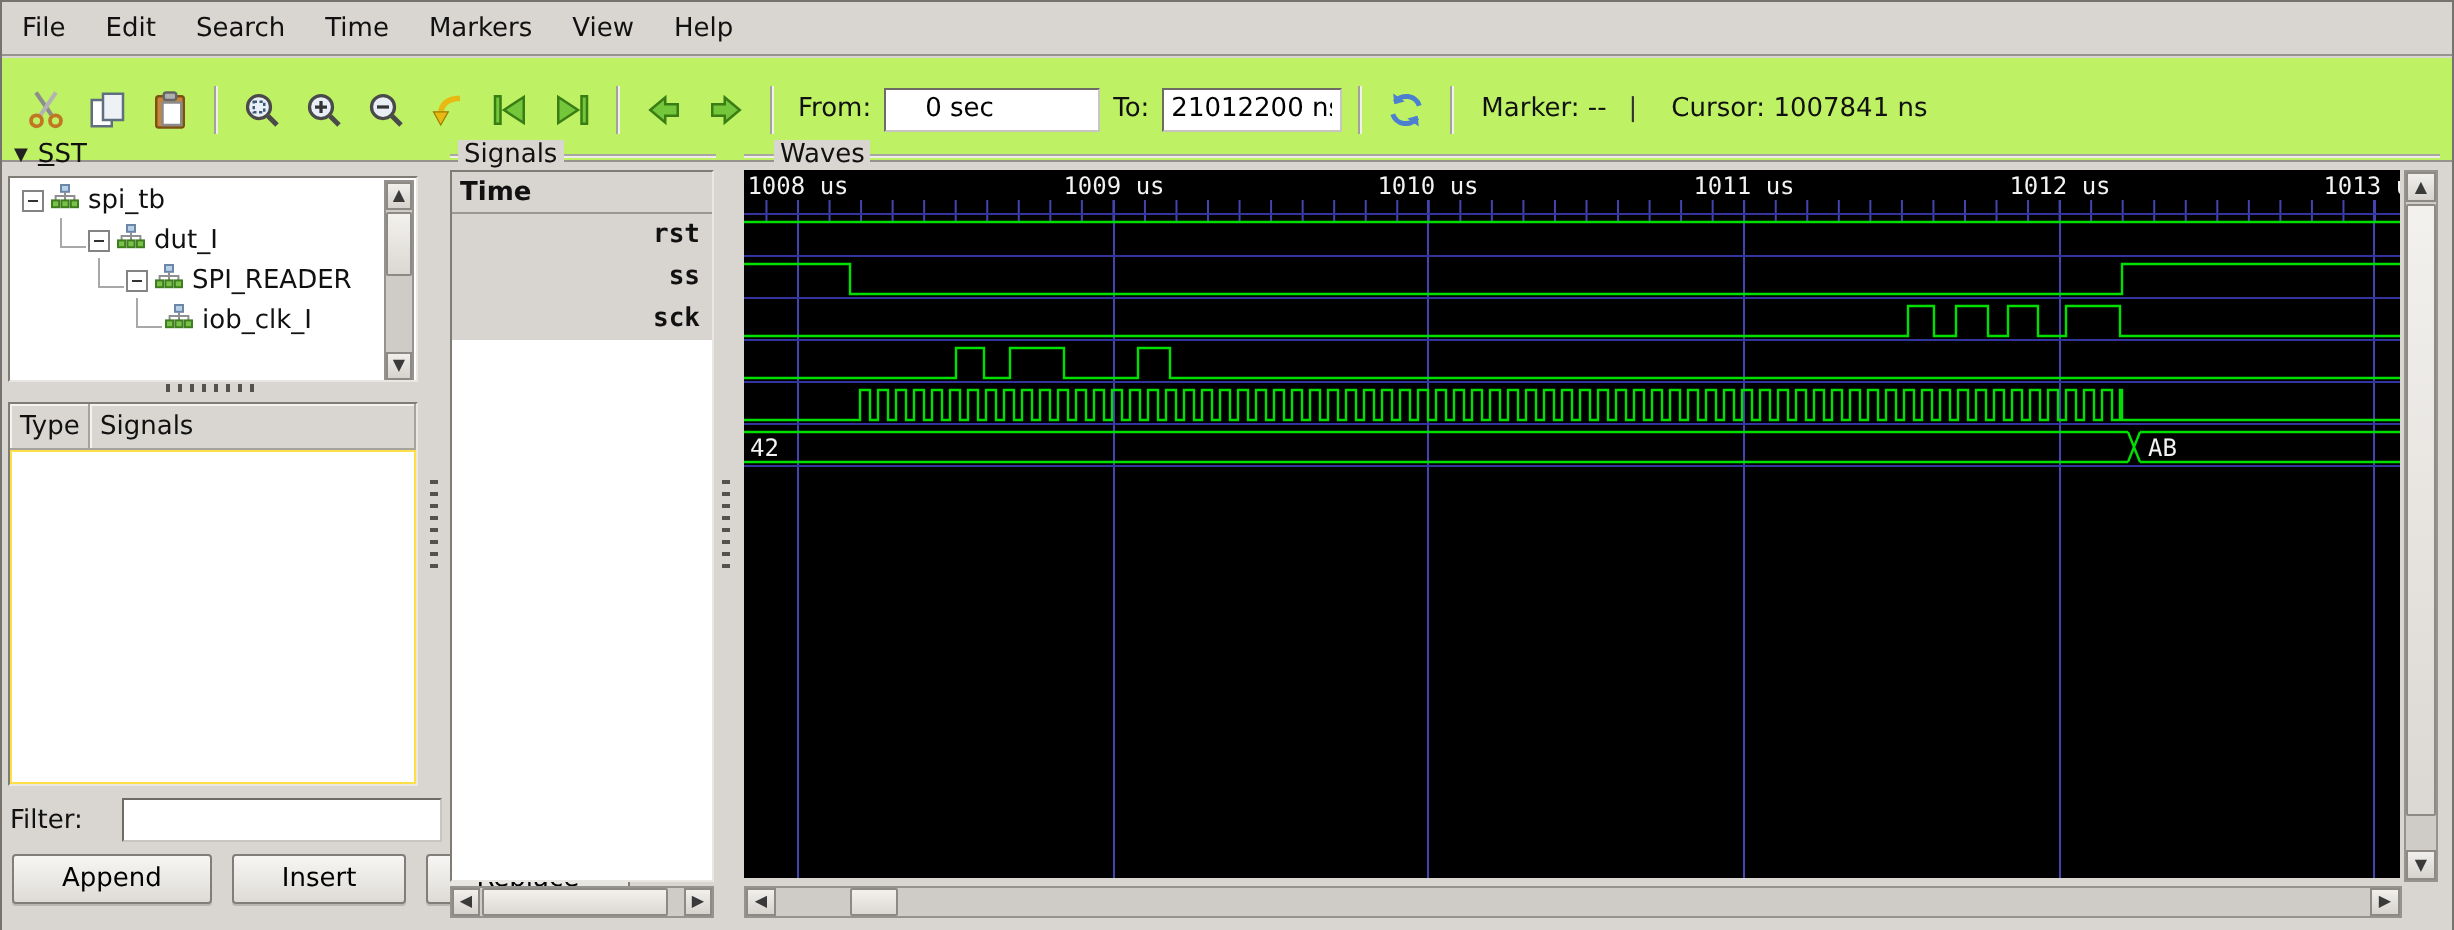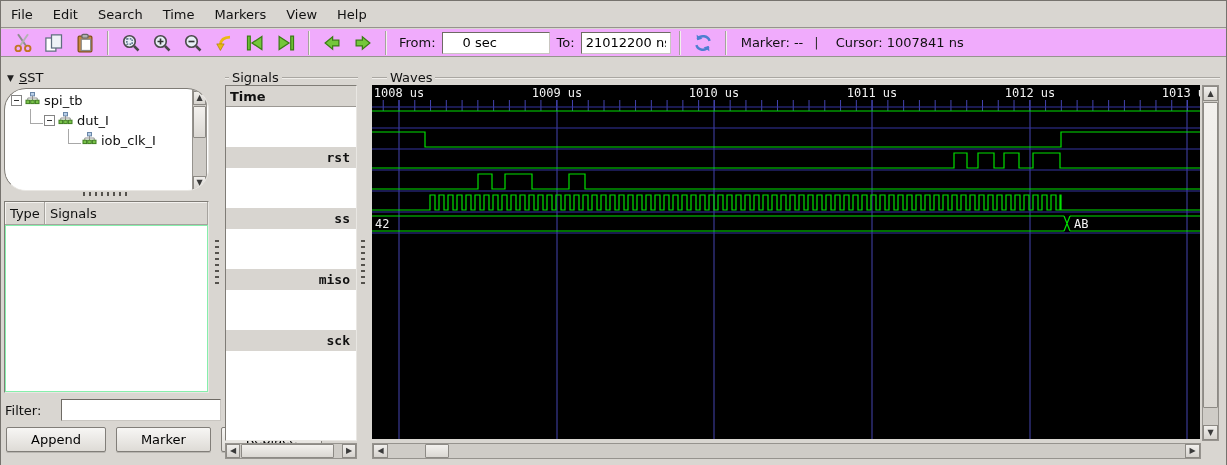--- a/index.html
+++ b/index.html
@@ -2,41 +2,41 @@
 <html><head>
 <meta charset="utf-8">
 <style>
   html,body{margin:0;padding:0;}
   body{width:1227px;height:465px;overflow:hidden;font-family:"DejaVu Sans","Liberation Sans",sans-serif;font-size:13px;color:#111;background:#d9d6d1;}
   .window{position:absolute;inset:0;border:1px solid #76736e;box-sizing:border-box;background:#d9d6d1;}
 
   
   .menubar{position:absolute;left:0;top:0;width:100%;height:27px;background:#d9d6d1;border-bottom:1px solid #96938e;display:flex;align-items:center;box-sizing:border-box;}
   .menu-item{padding:4px 10px;cursor:default;}
-  .toolbar{position:absolute;left:0;top:28px;width:100%;height:28px;background:#f0abfc;border-bottom:1px solid #96938e;display:flex;align-items:center;box-sizing:border-box;padding-left:8px;gap:3px;}
+  .toolbar{position:absolute;left:0;top:28px;width:100%;height:52px;background:#bef264;border-bottom:1px solid #96938e;display:flex;align-items:center;box-sizing:border-box;padding-left:8px;gap:3px;}
   .tb-btn{width:26px;height:26px;display:flex;align-items:center;justify-content:center;border:1px solid transparent;border-radius:2px;}
   .tb-sep{width:1px;height:24px;background:#a5a29c;border-right:1px solid #f2f0ec;margin:0 5px;}
   .tb-label{margin:0 3px 0 4px;}
   .entry{background:#fff;border:1px solid;border-color:#6e6a64 #c9c6c1 #c9c6c1 #6e6a64;height:20px;font:13px "DejaVu Sans",sans-serif;padding:0 4px;}
   #from-entry{width:82px;padding-left:20px;} #to-entry{width:80px;}
   .tb-status{margin-left:6px;white-space:nowrap;}
   .tb-div{margin:0 8px;color:#333;}
 
   
   .main{position:absolute;left:0;top:68px;width:100%;height:390px;}
   .pane-handle{position:absolute;top:0;height:388px;width:12px;display:flex;align-items:center;justify-content:center;}
   .grip-v{width:4px;height:46px;background-image:repeating-linear-gradient(#55524d 0 2px,transparent 2px 6px);}
   .grip-h{height:4px;width:46px;background-image:repeating-linear-gradient(90deg,#55524d 0 2px,transparent 2px 6px);}
 
   
   .sst-header{position:absolute;left:6px;top:1px;display:flex;align-items:center;gap:5px;}
   .sst-header .tri{font-size:9px;color:#222;}
   .sst-header .lbl .u{text-decoration:underline;}
   .sunken{background:#fff;border:1px solid;border-color:#7f7c76 #e9e7e3 #e9e7e3 #7f7c76;box-sizing:border-box;}
-  .tree-box{position:absolute;left:3px;top:19px;width:205px;height:103px;overflow:hidden;border-radius:22px;}
+  .tree-box{position:absolute;left:3px;top:19px;width:205px;height:103px;overflow:hidden;}
   .tree-rows{position:absolute;left:1px;top:1px;right:17px;bottom:1px;background:#fff;}
   .tree-row{height:20px;display:flex;align-items:center;white-space:nowrap;}
   .expander{width:11px;height:11px;box-sizing:border-box;border:1px solid #848484;background:#fff;position:relative;flex:0 0 auto;margin-right:3px;}
   .expander::after{content:"";position:absolute;left:2px;right:2px;top:4px;height:1px;background:#333;}
   .conn{display:inline-block;width:12px;height:14px;margin:-8px 1px 0 0;border-left:1px solid #a8a8a8;border-bottom:1px solid #a8a8a8;flex:0 0 auto;}
   .node-icon{margin-right:4px;flex:0 0 auto;}
   
   .sb{position:absolute;background:#cfccc7;border:1px solid #96938e;box-sizing:border-box;}
   .sb-btn{position:absolute;background:linear-gradient(#f1efec,#d6d3ce);border:1px solid #8d8a85;box-sizing:border-box;color:#3a3a3a;display:flex;align-items:center;justify-content:center;font-size:8px;line-height:1;}
   .sb-thumb{position:absolute;background:linear-gradient(#f3f1ee,#dbd8d3);border:1px solid #8d8a85;box-sizing:border-box;border-radius:1px;}
@@ -50,21 +50,21 @@
   .btn-row{position:absolute;left:5px;top:358px;display:flex;gap:10px;}
   .gtk-btn{background:linear-gradient(#f7f6f4,#dedbd6);border:1px solid #817e79;box-shadow:0 1px 0 #b9b6b1;border-radius:2px;padding:4px 24px;font:13px "DejaVu Sans",sans-serif;}
 
   
   .frame-label{position:absolute;top:1px;background:#d9d6d1;padding:0 3px;z-index:2;}
   .frame-line{position:absolute;top:8px;height:0;border-top:1px solid #aaa7a2;box-shadow:0 1px 0 #f0eeea;}
 
   
   .sig-list{position:absolute;left:224px;top:16px;width:132px;height:356px;background:#fff;border:1px solid;border-color:#7f7c76 #e9e7e3 #e9e7e3 #7f7c76;box-sizing:border-box;overflow:hidden;}
   .sig-head{height:21px;background:#d8d5d0;border-bottom:1px solid #9b9893;display:flex;align-items:center;padding-left:4px;font-weight:bold;box-sizing:border-box;}
-  .sig-row{height:21px;background:#d8d5d0;font-family:"DejaVu Sans Mono","Liberation Mono",monospace;font-weight:bold;font-size:13px;display:flex;align-items:center;justify-content:flex-end;padding-right:6px;box-sizing:border-box;margin-top:40px;}
+  .sig-row{height:21px;background:#d8d5d0;font-family:"DejaVu Sans Mono","Liberation Mono",monospace;font-weight:bold;font-size:13px;display:flex;align-items:center;justify-content:flex-end;padding-right:6px;box-sizing:border-box;}
   .sig-row.selected{background:#3d6ab5;color:#fff;justify-content:flex-start;padding-left:3px;}
 
   
   .waves-svg{position:absolute;left:371px;top:16px;}
   .hsb-signals{left:224px;top:374px;width:132px;height:16px;}
   .hsb-waves{left:371px;top:374px;width:829px;height:16px;}
   .vsb-waves{left:1201px;top:16px;width:17px;height:356px;}
   .bottom-strip{position:absolute;left:0;top:458px;width:100%;height:7px;background:#d9d6d1;}
   svg text{font-family:"DejaVu Sans Mono","Liberation Mono",monospace;}
 </style>
@@ -202,20 +202,32 @@
             <span class="expander"></span>
             <span class="node-icon"><svg width="15" height="13" viewBox="0 0 15 13">
                 <rect x="5.5" y="0.5" width="4" height="3.4" fill="#b9cfe8" stroke="#6a87a8"></rect>
                 <path d="M7.5 4 V6 M2.8 8 V6 H12.2 V8 M7.5 6 V8" stroke="#909090" fill="none"></path>
                 <rect x="1" y="8.2" width="3.6" height="3.4" fill="#79c24a" stroke="#3f7d1f"></rect>
                 <rect x="5.7" y="8.2" width="3.6" height="3.4" fill="#79c24a" stroke="#3f7d1f"></rect>
                 <rect x="10.4" y="8.2" width="3.6" height="3.4" fill="#79c24a" stroke="#3f7d1f"></rect>
               </svg></span>
             <span>dut_I</span>
           </div>
+          <div class="tree-row" style="padding-left: 43px;">
+            <span class="conn"></span>
+            <span class="expander"></span>
+            <span class="node-icon"><svg width="15" height="13" viewBox="0 0 15 13">
+                <rect x="5.5" y="0.5" width="4" height="3.4" fill="#b9cfe8" stroke="#6a87a8"></rect>
+                <path d="M7.5 4 V6 M2.8 8 V6 H12.2 V8 M7.5 6 V8" stroke="#909090" fill="none"></path>
+                <rect x="1" y="8.2" width="3.6" height="3.4" fill="#79c24a" stroke="#3f7d1f"></rect>
+                <rect x="5.7" y="8.2" width="3.6" height="3.4" fill="#79c24a" stroke="#3f7d1f"></rect>
+                <rect x="10.4" y="8.2" width="3.6" height="3.4" fill="#79c24a" stroke="#3f7d1f"></rect>
+              </svg></span>
+            <span>SPI_READER</span>
+          </div>
           <div class="tree-row" style="padding-left: 62px; align-items: center;">
             <span class="conn"></span>
             <span class="node-icon"><svg width="15" height="13" viewBox="0 0 15 13">
                 <rect x="5.5" y="0.5" width="4" height="3.4" fill="#b9cfe8" stroke="#6a87a8"></rect>
                 <path d="M7.5 4 V6 M2.8 8 V6 H12.2 V8 M7.5 6 V8" stroke="#909090" fill="none"></path>
                 <rect x="1" y="8.2" width="3.6" height="3.4" fill="#79c24a" stroke="#3f7d1f"></rect>
                 <rect x="5.7" y="8.2" width="3.6" height="3.4" fill="#79c24a" stroke="#3f7d1f"></rect>
                 <rect x="10.4" y="8.2" width="3.6" height="3.4" fill="#79c24a" stroke="#3f7d1f"></rect>
               </svg></span>
             <span>iob_clk_I</span>
@@ -224,52 +236,51 @@
       <div class="sb" style="right:1px;top:1px;width:15px;height:101px;">
         <div class="sb-btn" style="left:0;top:0;width:13px;height:14px;">▲</div>
         <div class="sb-thumb" style="left:0;top:15px;width:13px;height:32px;"></div>
         <div class="sb-btn" style="left:0;bottom:0;width:13px;height:14px;">▼</div>
       </div>
     </div>
     <div style="position:absolute;left:0;top:123px;width:210px;display:flex;justify-content:center;">
         <span class="grip-h"></span>
       </div>
 
-    <div class="table-box sunken" style="background:#86efac;">
+    <div class="table-box sunken" style="background:#fde047;">
       <div class="tbl-head" id="tbl-head">
           <div class="tbl-h" style="width: 40px;">Type</div>
           <div class="tbl-h" style="width: 163px;">Signals</div>
         </div>
       <div class="tbl-body"></div>
     </div>
 
     <div class="filter-row">
       <span>Filter:</span>
       <input class="entry" id="filter-entry" value="" style="">
     </div>
     <div class="btn-row" id="btn-row">
         <button class="gtk-btn">Append</button>
-        <button class="gtk-btn">Marker</button>
+        <button class="gtk-btn">Insert</button>
         <button class="gtk-btn">Replace</button>
       </div>
 
     <div class="pane-handle" style="left:210px;">
         <span class="grip-v"></span>
       </div>
     <div class="pane-handle" style="left:356px;">
         <span class="grip-v"></span>
       </div>
 
     <span class="frame-label" style="left:228px;">Signals</span>
     <span class="frame-line" style="left:224px;width:133px;"></span>
     <div class="sig-list" id="sig-list">
         <div class="sig-head">Time</div>
         <div class="sig-row">rst</div>
         <div class="sig-row">ss</div>
-        <div class="sig-row">miso</div>
         <div class="sig-row">sck</div>
       </div>
     <div class="sb hsb-signals">
       <div class="sb-btn" style="left:0;top:0;width:14px;height:14px;">◀</div>
       <div class="sb-thumb" style="left:15px;top:0;width:93px;height:14px;"></div>
       <div class="sb-btn" style="right:0;top:0;width:14px;height:14px;">▶</div>
     </div>
 
     <span class="frame-label" style="left:386px;">Waves</span>
     <span class="frame-line" style="left:371px;width:848px;"></span>

